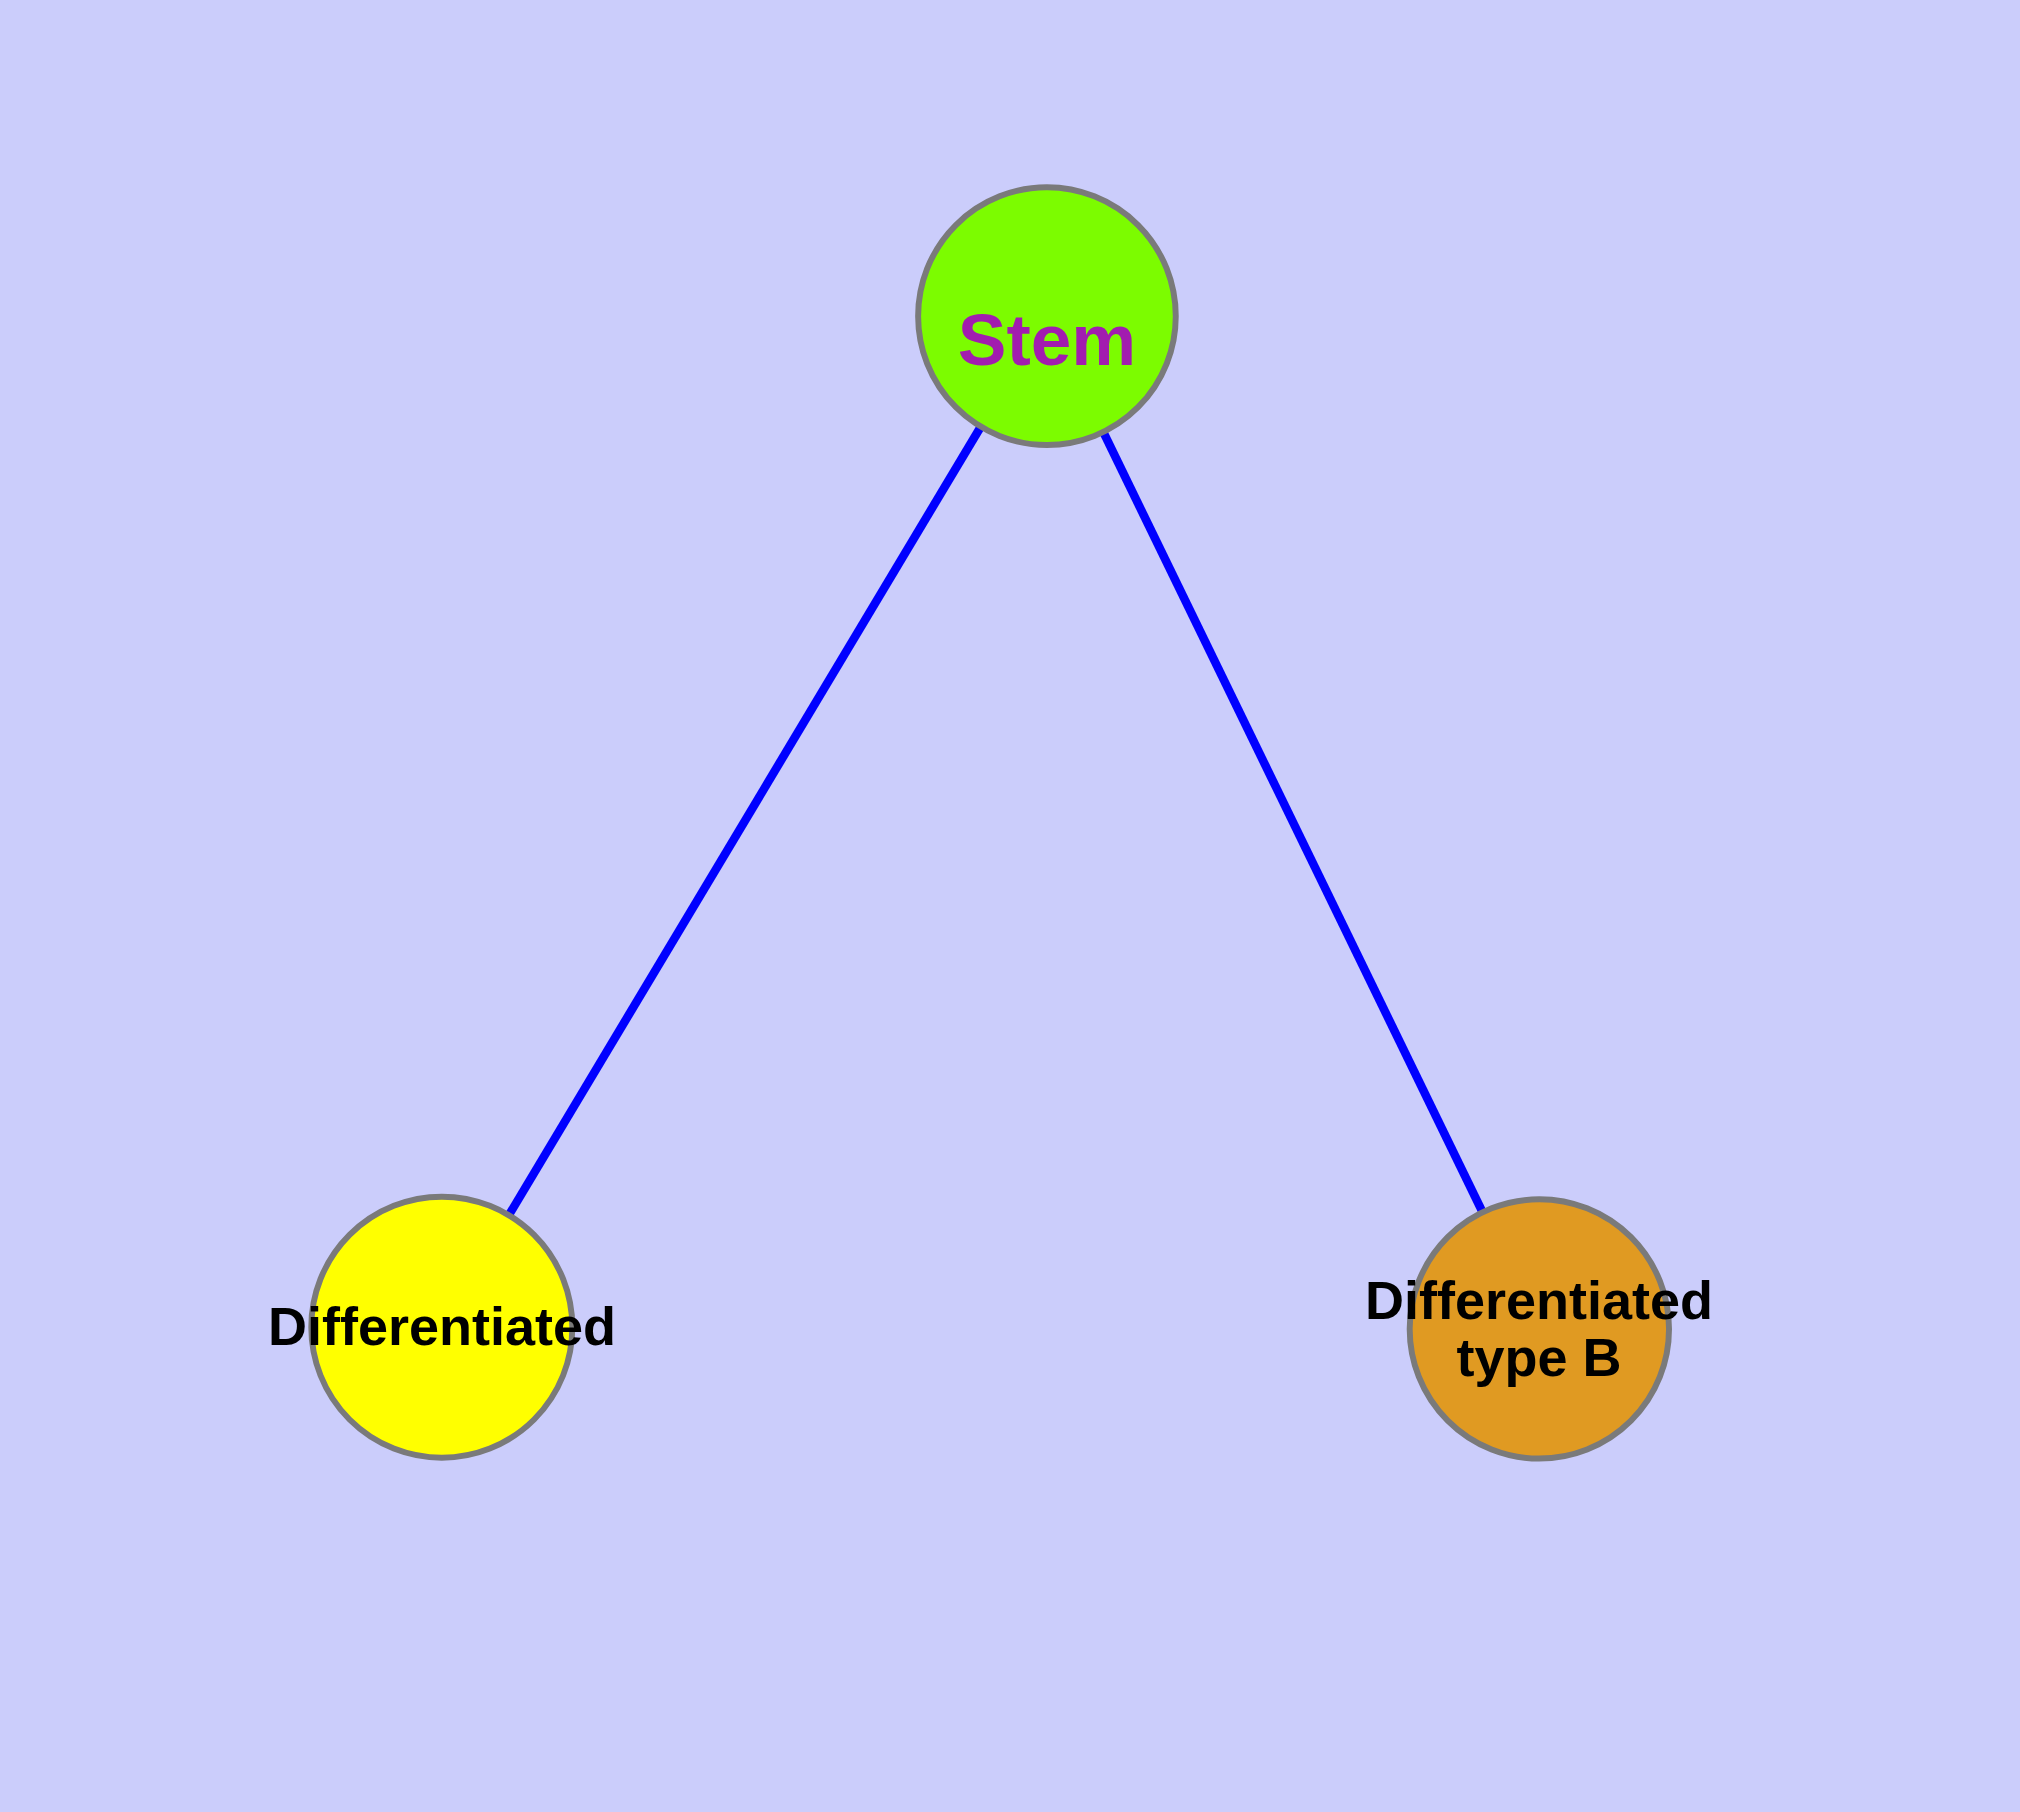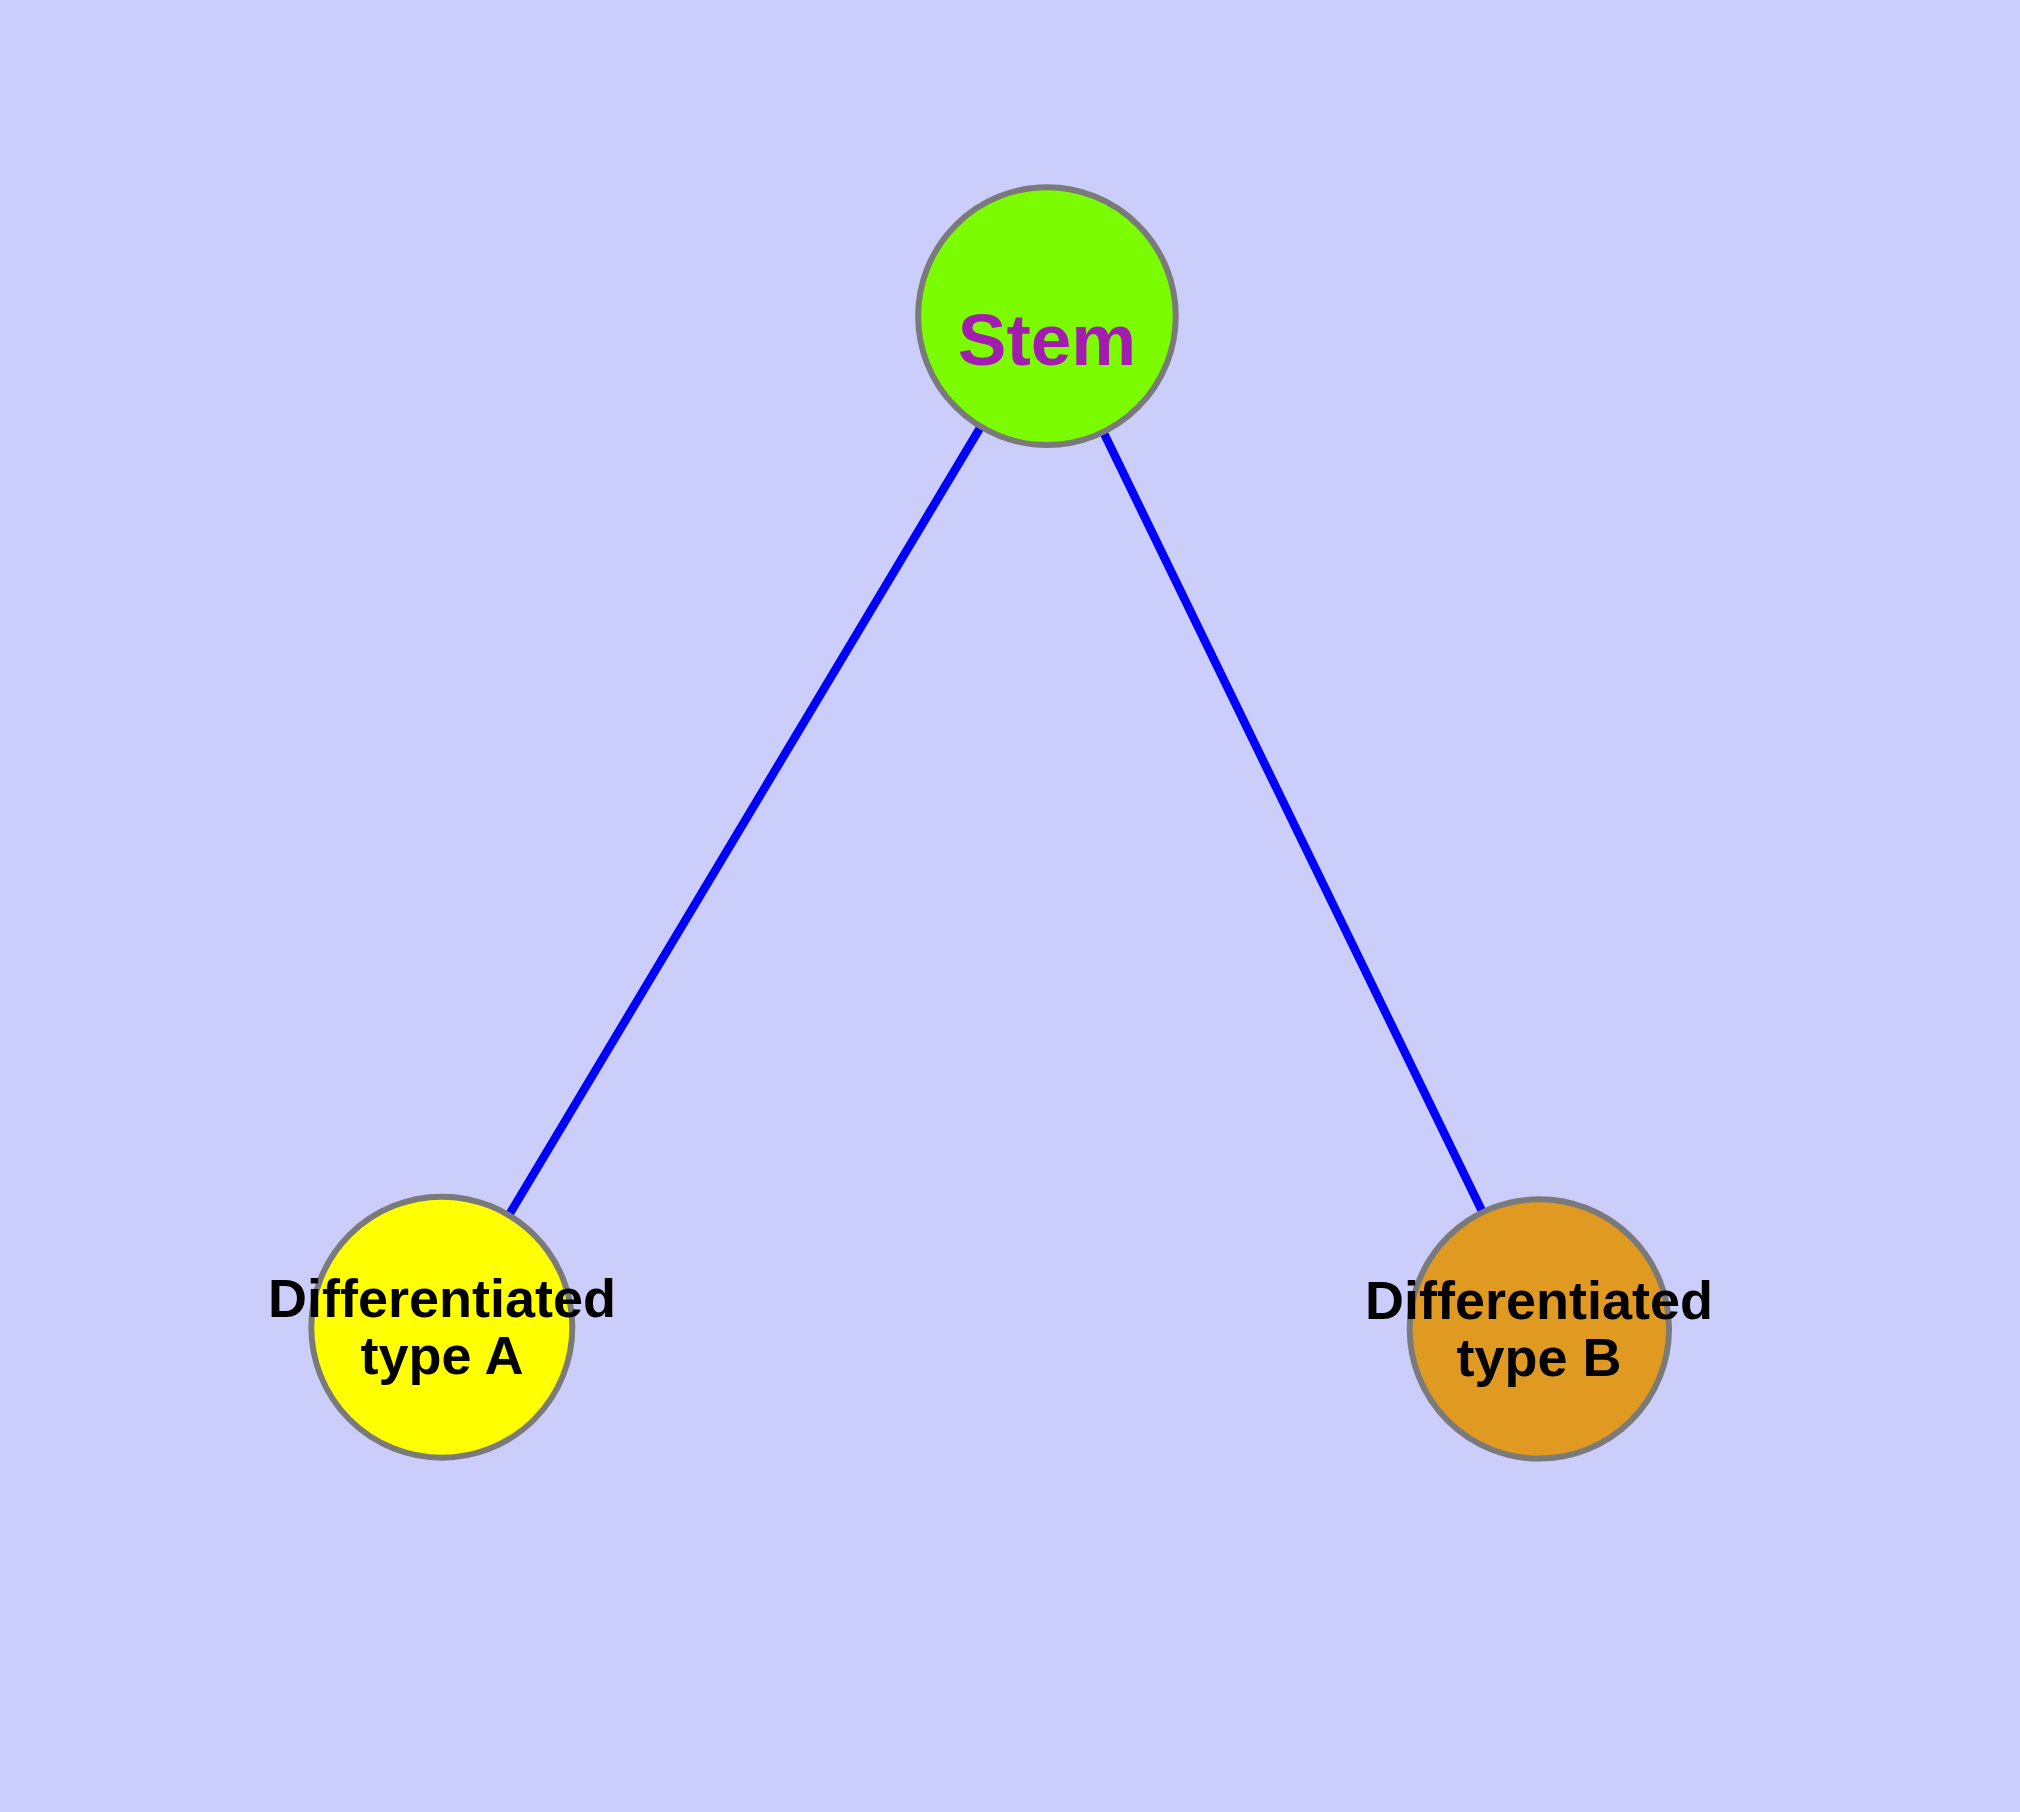--- a/index.html
+++ b/index.html
@@ -60,18 +60,18 @@
       </g>
     <g id="node-layer">
         <circle cx="1235" cy="373" r="152" fill="#7CFC00" stroke="#7A7A7A" stroke-width="7"></circle>
         <circle cx="521" cy="1566" r="154" fill="#FFFF00" stroke="#7A7A7A" stroke-width="7"></circle>
         <circle cx="1816" cy="1568" r="153" fill="#E09A22" stroke="#7A7A7A" stroke-width="7"></circle>
       </g>
   </svg>
 
   <div id="label-layer">
       <div class="node-label big" style="left: 1047px; top: 316px; color: #a21caf; margin-top: 24px;"><div>Stem</div></div>
-      <div class="node-label multiline" style="left: 442px; top: 1327px; color: rgb(0, 0, 0);"><div>Differentiated</div><div>type A</div></div>
+      <div class="node-label multiline" style="left: 442px; top: 1327px; color: rgb(0, 0, 0);"><div>Differentiated</div></div>
       <div class="node-label multiline" style="left: 1539px; top: 1329px; color: rgb(0, 0, 0);"><div>Differentiated</div><div>type B</div></div>
     </div>
 
 </div>
 
 
 </body></html>

